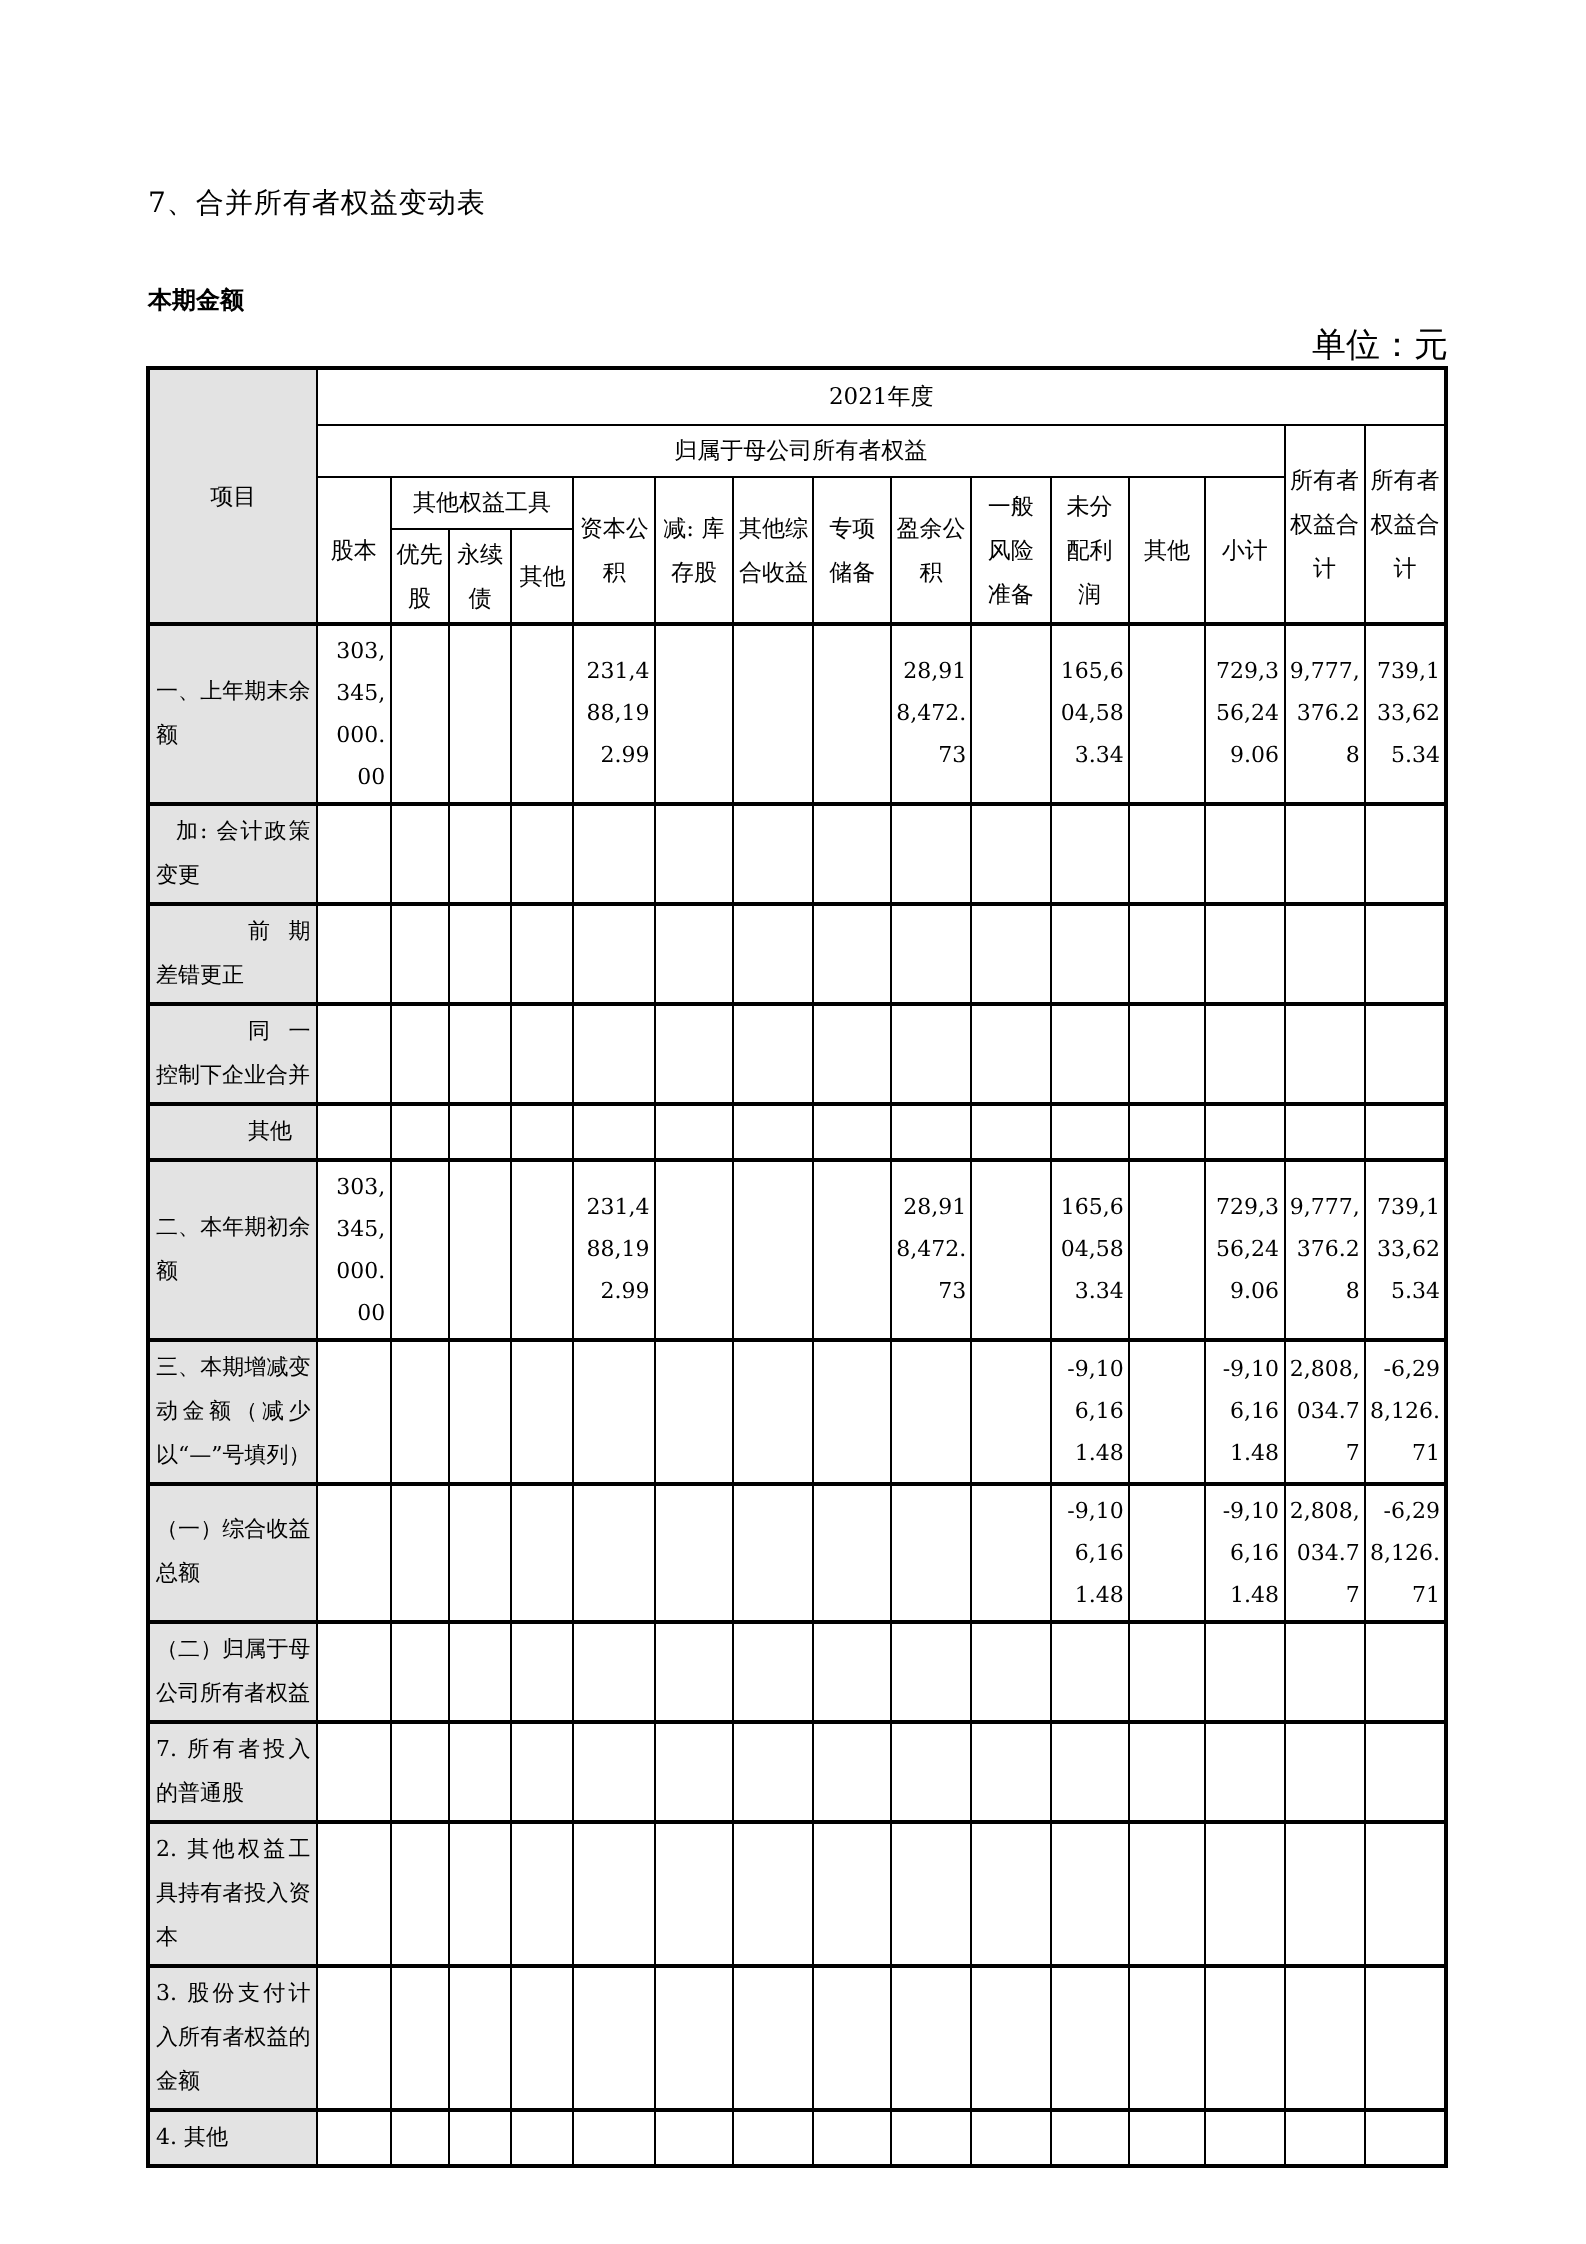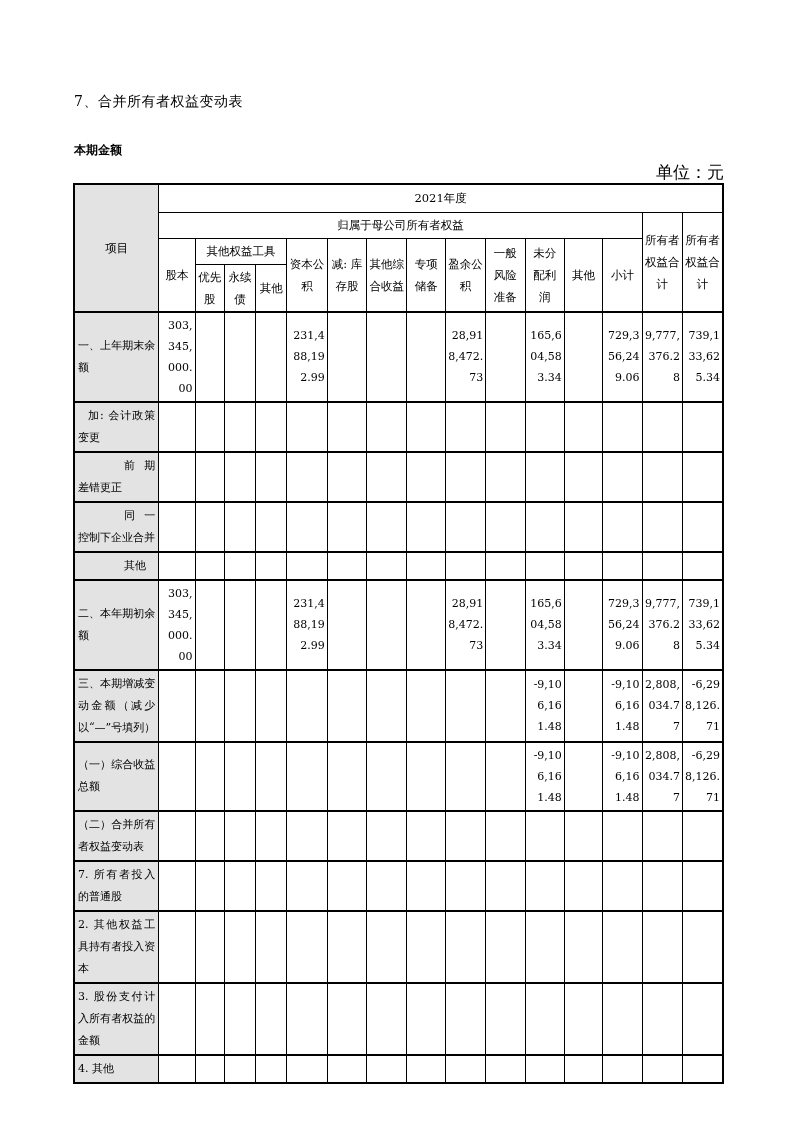--- a/index.html
+++ b/index.html
@@ -242,21 +242,21 @@
     <td></td>
     <td></td>
     <td></td>
     <td>-9,106,161.48</td>
     <td></td>
     <td>-9,106,161.48</td>
     <td>2,808,034.77</td>
     <td>-6,298,126.71</td>
   </tr>
         <tr>
-    <th class="rlabel ind-0">（二）合并所有者权益变动表</th>
+    <th class="rlabel ind-0">（二）归属于母公司所有者权益</th>
     <td></td>
     <td></td>
     <td></td>
     <td></td>
     <td></td>
     <td></td>
     <td></td>
     <td></td>
     <td></td>
     <td></td>

